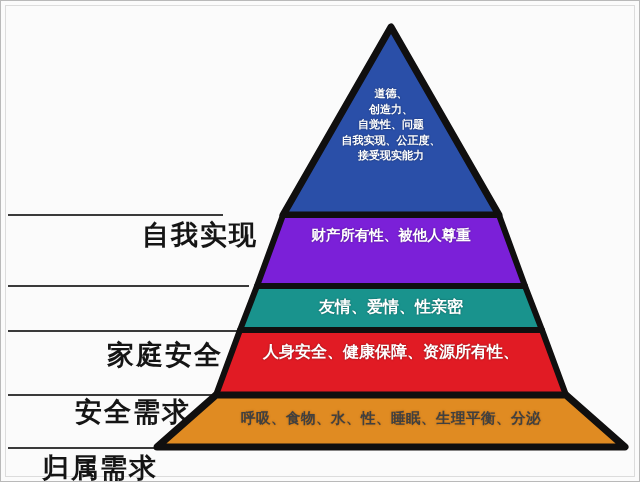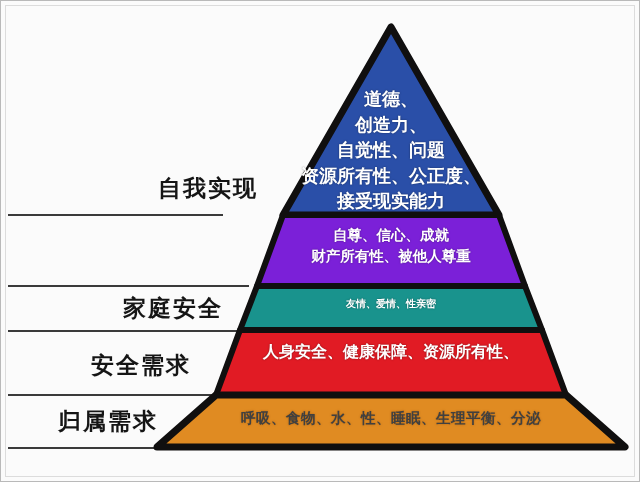--- a/index.html
+++ b/index.html
@@ -30,57 +30,58 @@
     position: absolute;
     height: 2px;
     background: #3a3a3a;
     left: 7px;
   }
   
   .tier-label {
     position: absolute;
     color: #151515;
     font-weight: 700;
-    font-size: 23px;
+    font-size: 27px;
     letter-spacing: 2px;
     white-space: nowrap;
     text-align: right;
     font-family: "DejaVu Sans", "Liberation Sans", sans-serif;
+    margin-top: 44px;
   }
   
   #pyramid {
     position: absolute;
     left: 0;
     top: 0;
     width: 640px;
     height: 482px;
   }
   .tier-text {
     position: absolute;
     text-align: center;
     font-weight: 700;
     line-height: 1.18;
     white-space: nowrap;
     pointer-events: none;
   }
   .t-apex {
     color: #ffffff;
-    font-size: 18px;
+    font-size: 11px;
     text-shadow: 0 0 2px rgba(0,0,0,.45);
     line-height: 1.42;
   }
   .t-esteem {
     color: #ffffff;
     font-size: 14.5px;
     text-shadow: 0 0 2px rgba(0,0,0,.4);
     line-height: 1.45;
   }
   .t-belong {
     color: #ffffff;
-    font-size: 10px;
+    font-size: 16px;
     text-shadow: 0 0 2px rgba(0,0,0,.4);
   }
   .t-safety {
     color: #ffffff;
     font-size: 16px;
     text-shadow: 0 0 2px rgba(0,0,0,.45);
     line-height: 1.45;
   }
   .t-physio {
     color: #404040;
@@ -115,26 +116,25 @@
 
     <polygon points="239,329 541,329 565,394 215,394" fill="#e11b24" stroke="#100f0f" stroke-width="6" stroke-linejoin="round"></polygon>
 
     <polygon points="215,394 565,394 624,446 156,446" fill="#e08b22" stroke="#100f0f" stroke-width="7" stroke-linejoin="round"></polygon>
   </svg>
 
   <div class="tier-text t-apex" style="left:240px;top:85px;width:300px;">
     <div>道德、</div>
     <div>创造力、</div>
     <div>自觉性、问题</div>
-    <div>资源所有性、公正度、</div>
+    <div>自我实现、公正度、</div>
     <div>接受现实能力</div>
   </div>
 
   <div class="tier-text t-esteem" style="left:240px;top:224px;width:300px;">
-    <div>自尊、信心、成就</div>
     <div>财产所有性、被他人尊重</div>
   </div>
 
   <div class="tier-text t-belong" style="left:240px;top:297px;width:300px;">
     <div>友情、爱情、性亲密</div>
   </div>
 
   <div class="tier-text t-safety" style="left:190px;top:339px;width:400px;">
     <div>人身安全、健康保障、资源所有性、</div>
   </div>

